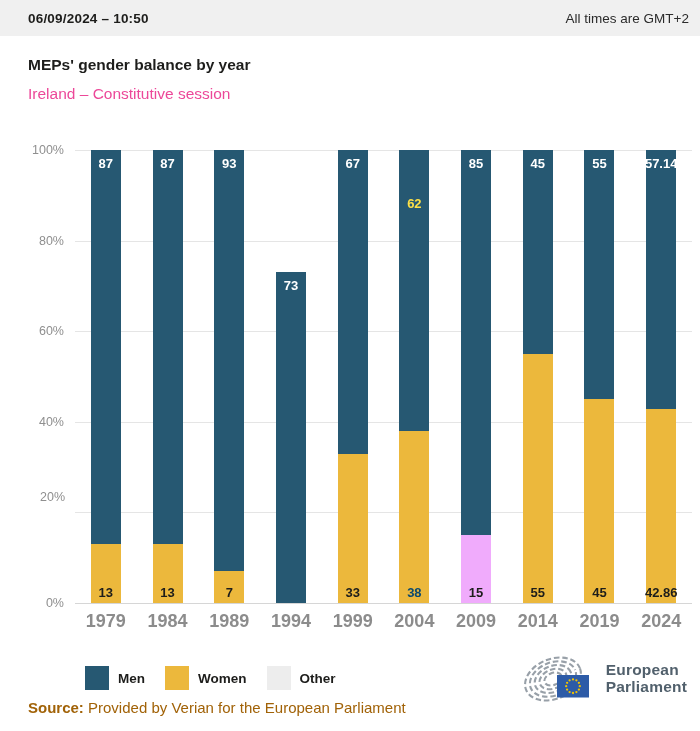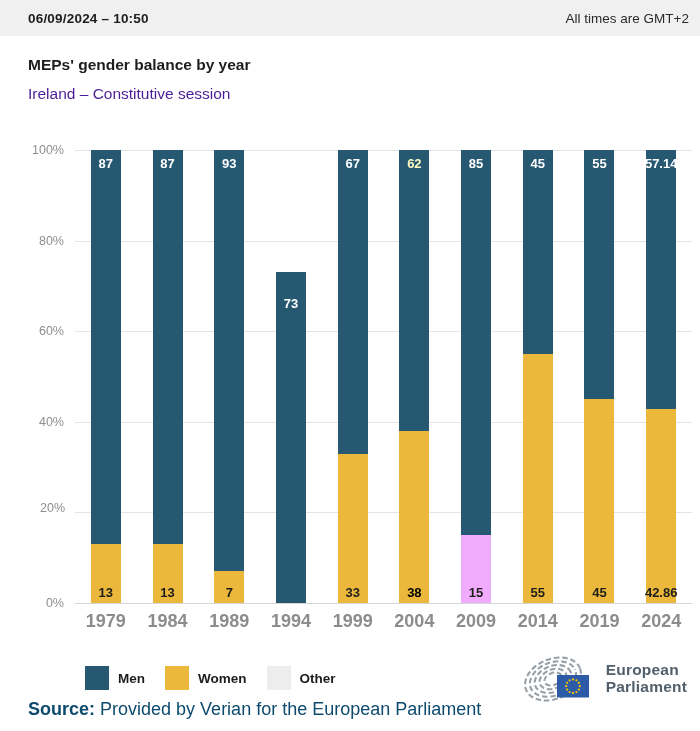--- a/index.html
+++ b/index.html
@@ -9,21 +9,21 @@
     font-family:"Liberation Sans", sans-serif; color:#1d1d1b;
   }
   .topbar {
     position:absolute; top:0; left:0; width:700px; height:36px;
     background:#f0f0f0; display:flex; align-items:center;
     justify-content:space-between; padding:0 11px 0 28px;
   }
   .topbar .dt { font-size:13.5px; font-weight:700; letter-spacing:.2px; }
   .topbar .tz { font-size:13.5px; font-weight:400; color:#2b2b2b; }
   .title { position:absolute; top:56px; left:28px; font-size:15.5px; font-weight:700; }
-  .subtitle { position:absolute; top:85px; left:28px; font-size:15.5px; font-weight:400; color:#4c1d95; }
+  .subtitle { position:absolute; top:85px; left:28px; font-size:15.5px; font-weight:400; color:#ec4899; }
 
   .chart { position:absolute; top:150px; left:0; width:700px; height:453px; }
   .plot { position:absolute; left:75px; top:0; width:617px; height:453px; }
   .gridline { position:absolute; left:0; right:0; height:1px; background:#e5e5e5; }
   .gridline.base { background:#d6d6d6; }
   .ytick {
     position:absolute; left:0; width:64px; text-align:right;
     font-size:12.5px; color:#8f8f8f; transform:translateY(-50%);
   }
   .bars { position:absolute; inset:0; display:flex; }
@@ -47,21 +47,21 @@
     display:flex; justify-content:space-between; align-items:center;
   }
   .legend { display:flex; align-items:center; gap:20px; }
   .legend-item { display:flex; align-items:center; gap:9px; }
   .swatch { width:24px; height:24px; }
   .legend-label { font-size:13.5px; font-weight:700; color:#1d1d1b; }
 
   .logo { display:flex; align-items:center; gap:7px; }
   .logo-text { font-size:15.5px; font-weight:700; line-height:1.12; color:#51606c; letter-spacing:.2px; }
 
-  .source { position:absolute; top:699px; left:28px; font-size:18px; color:#0c4a6e; }
+  .source { position:absolute; top:699px; left:28px; font-size:15px; color:#a16207; }
   .source b { font-weight:700; }
 </style>
 </head>
 <body>
 
 <div class="topbar">
   <span class="dt">06/09/2024 – 10:50</span>
   <span class="tz">All times are GMT+2</span>
 </div>
 
@@ -103,41 +103,41 @@
               <span class="seg-label top" style="color: rgb(255, 255, 255);">93</span>
             </div>
             <div class="seg" style="height: 7%; background: rgb(236, 184, 60);">
               <span class="seg-label bottom" style="color: rgb(29, 29, 27);">7</span>
             </div>
           </div>
         </div>
         <div class="slot">
           <div class="bar">
             <div class="seg" style="height: 73%; background: rgb(38, 88, 114);">
-              <span class="seg-label top" style="color: rgb(255, 255, 255); margin-top: 18px;">73</span>
+              <span class="seg-label top" style="color: rgb(255, 255, 255);">73</span>
             </div>
           </div>
         </div>
         <div class="slot">
           <div class="bar">
             <div class="seg" style="height: 67%; background: rgb(38, 88, 114); text-align: center;">
               <span class="seg-label top" style="color: rgb(255, 255, 255);">67</span>
             </div>
             <div class="seg" style="height: 33%; background: rgb(236, 184, 60);">
               <span class="seg-label bottom" style="color: rgb(29, 29, 27);">33</span>
             </div>
           </div>
         </div>
         <div class="slot">
           <div class="bar">
             <div class="seg" style="height: 62%; background: rgb(38, 88, 114);">
-              <span class="seg-label top" style="color: #fef9c3;">62</span>
+              <span class="seg-label top" style="color: #fde047; margin-top: 40px;">62</span>
             </div>
             <div class="seg" style="height: 38%; background: rgb(236, 184, 60);">
-              <span class="seg-label bottom" style="color: #000000;">38</span>
+              <span class="seg-label bottom" style="color: #0c4a6e;">38</span>
             </div>
           </div>
         </div>
         <div class="slot">
           <div class="bar">
             <div class="seg" style="height: 85%; background: rgb(38, 88, 114);">
               <span class="seg-label top" style="color: rgb(255, 255, 255);">85</span>
             </div>
             <div class="seg" style="height: 15%; background: #f0abfc;">
               <span class="seg-label bottom" style="color: rgb(29, 29, 27);">15</span>
@@ -173,21 +173,21 @@
               <span class="seg-label bottom" style="color: rgb(29, 29, 27);">42.86</span>
             </div>
           </div>
         </div>
       </div>
     </div>
 <div class="ytick" style="top: 0px;">100%</div>
     <div class="ytick" style="top: 90.6px;">80%</div>
     <div class="ytick" style="top: 181.2px;">60%</div>
     <div class="ytick" style="top: 271.8px;">40%</div>
-    <div class="ytick" style="top: 358px; padding-left: 40px;">20%</div>
+    <div class="ytick" style="top: 347px; padding-left: 40px;">20%</div>
     <div class="ytick" style="top: 453px;">0%</div>
   </div>
 
 <div class="xaxis">
     <div class="xlabel">1979</div>
     <div class="xlabel">1984</div>
     <div class="xlabel">1989</div>
     <div class="xlabel">1994</div>
     <div class="xlabel">1999</div>
     <div class="xlabel">2004</div>

